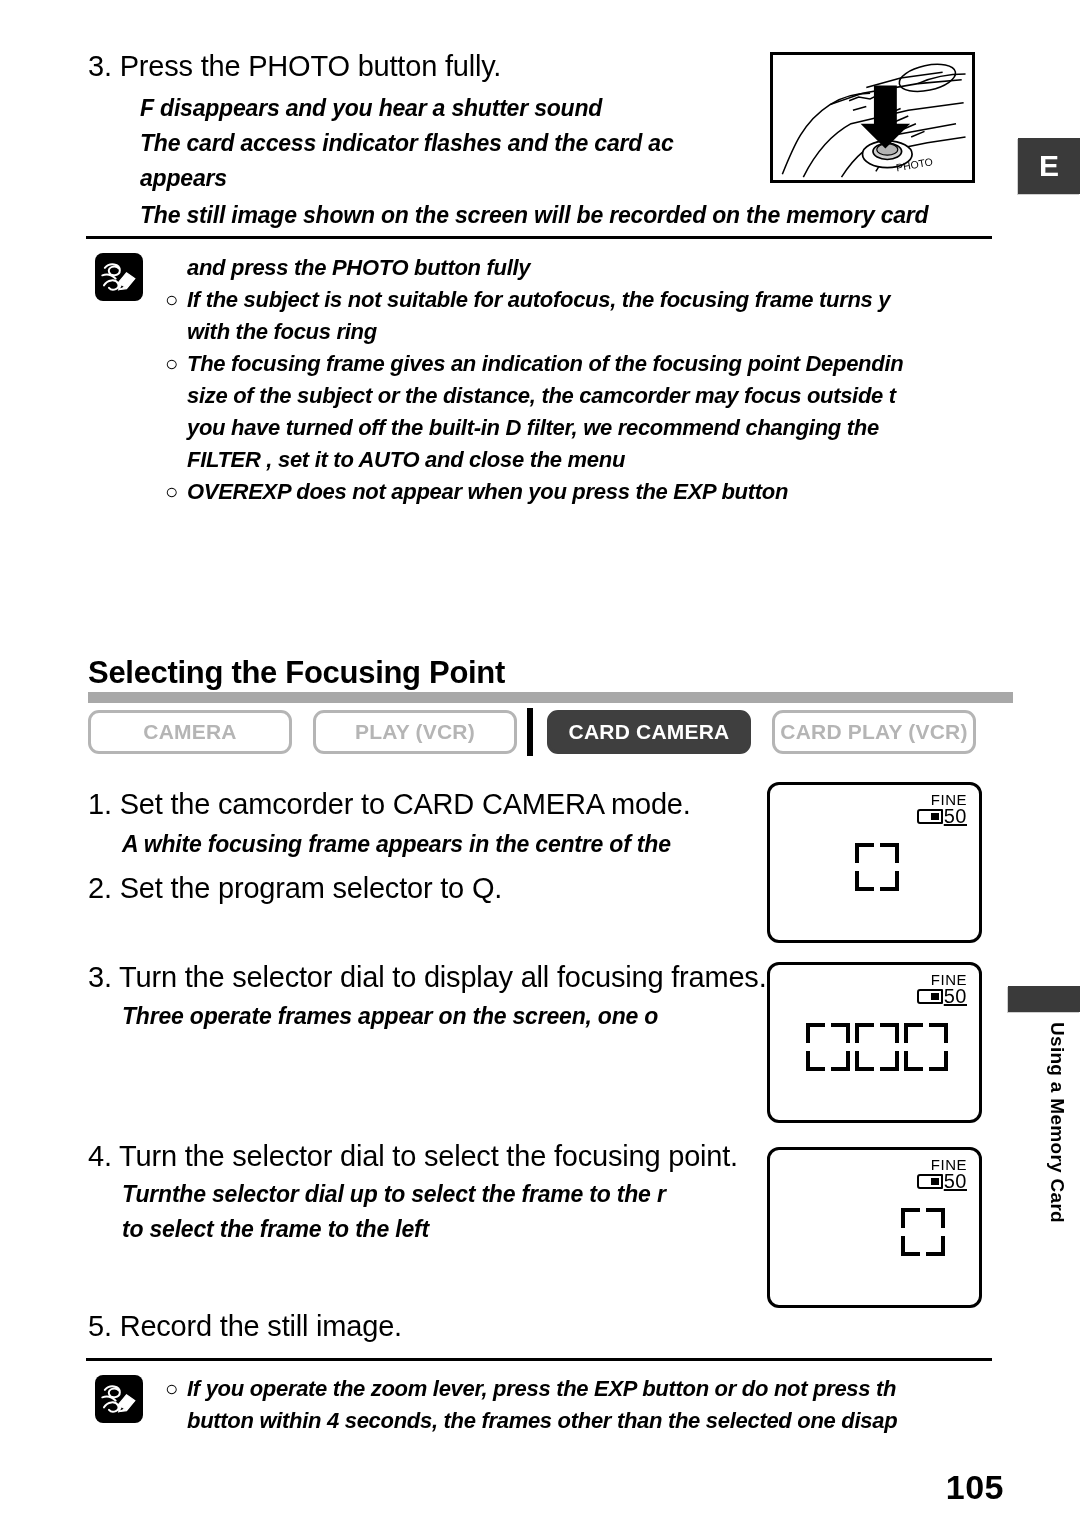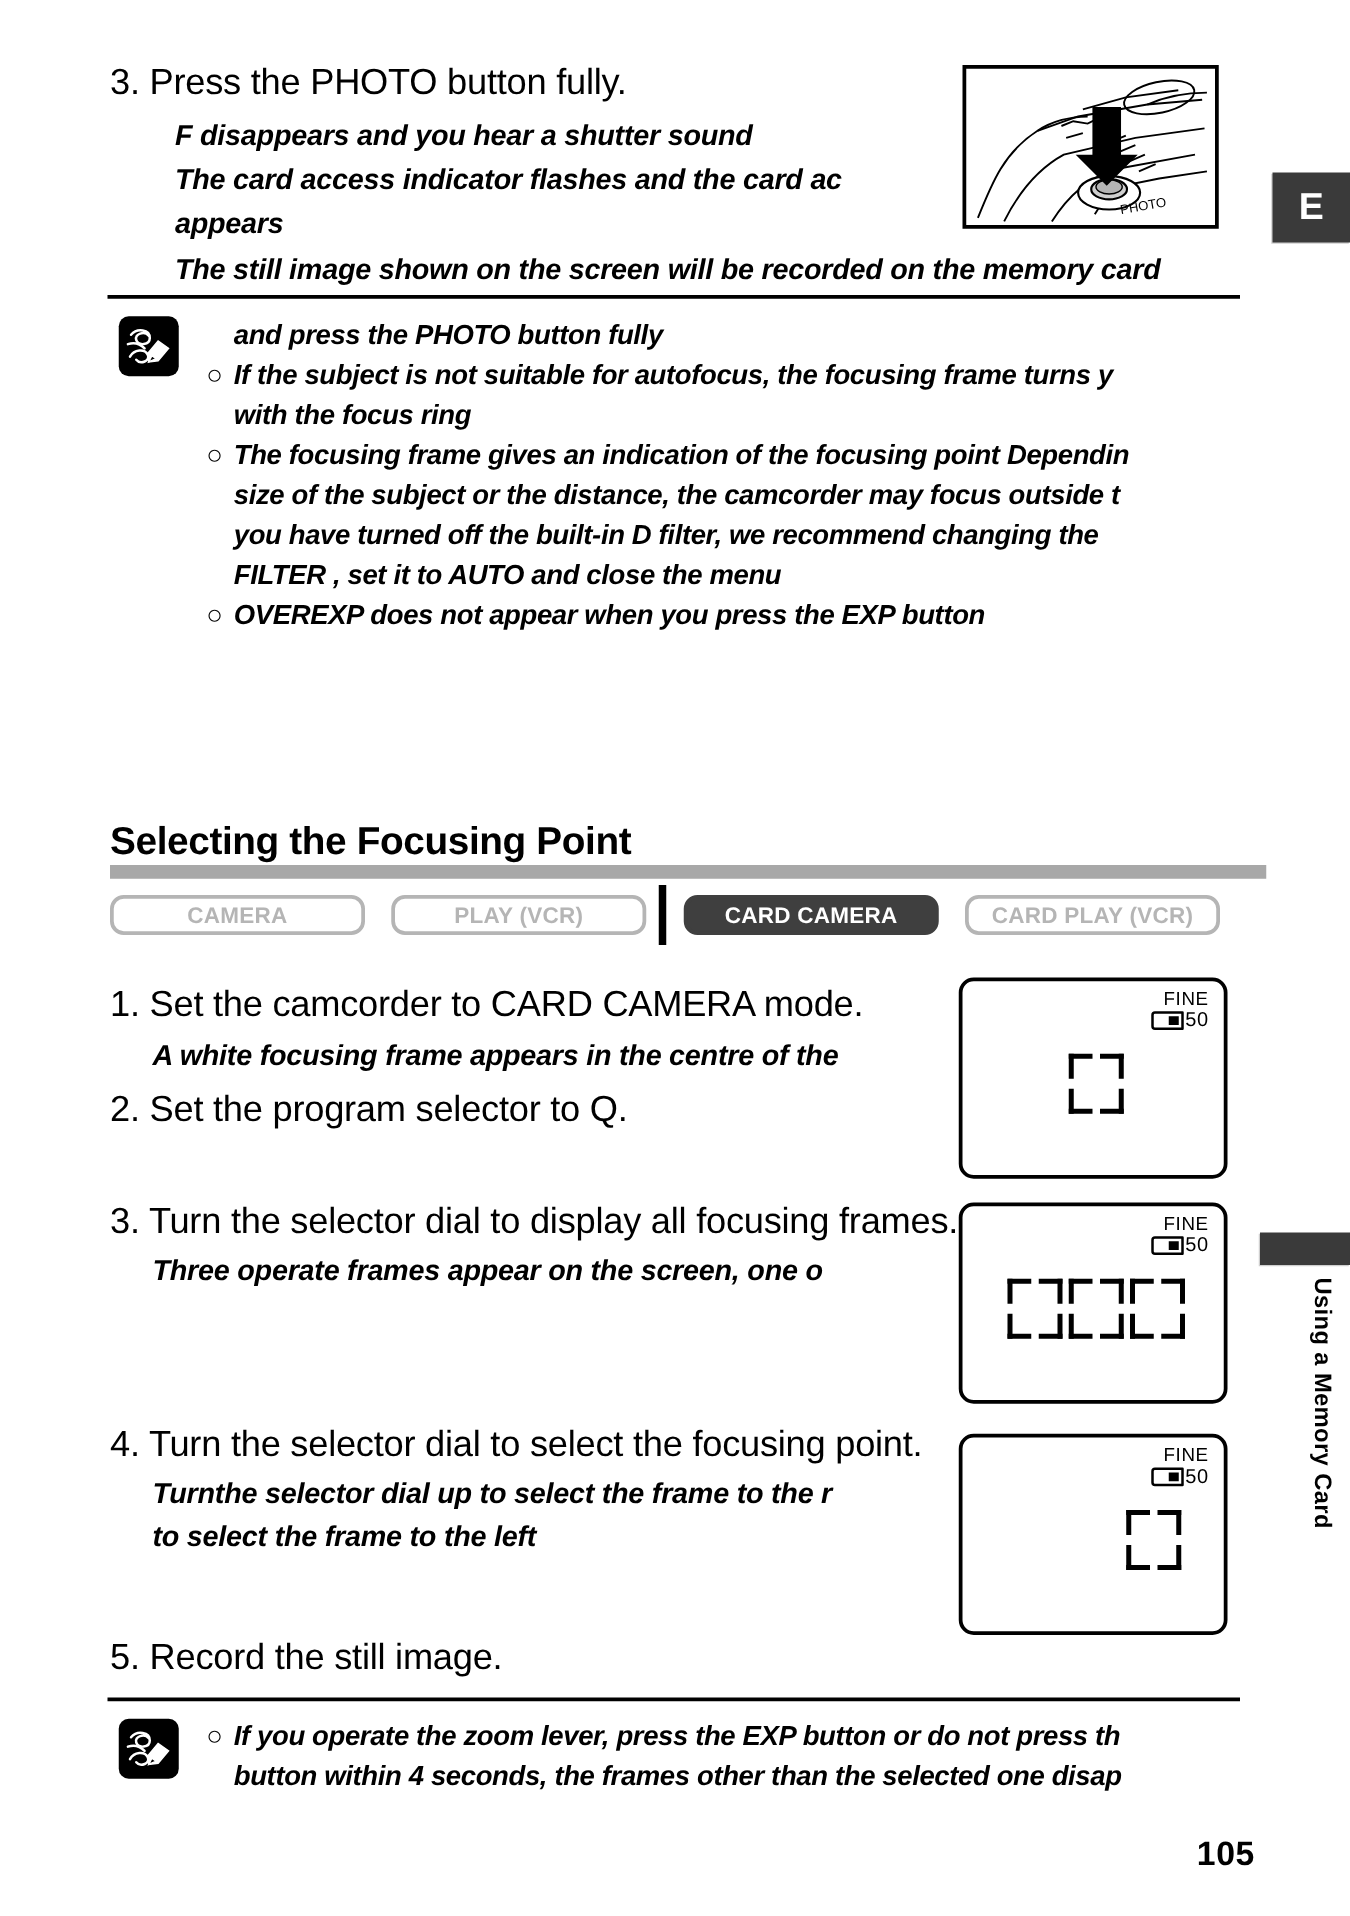--- a/index.html
+++ b/index.html
@@ -127,25 +127,25 @@
   
   #mode-row {
     left: 88px;
     top: 708px;
     width: 940px;
     height: 48px;
     display: flex;
     align-items: center;
   }
   .mode-btn {
-    height: 32px;
+    height: 44px;
     border: 3px solid #b5b5b5;
     border-radius: 11px;
     color: #b5b5b5;
-    font-size: 18px;
+    font-size: 21px;
     font-weight: bold;
     letter-spacing: .2px;
     display: flex;
     align-items: center;
     justify-content: center;
     background: #ffffff;
     box-sizing: border-box;
     white-space: nowrap;
   }
   .mode-btn.active {
@@ -195,21 +195,21 @@
   }
   .card-glyph::after {
     content: "";
     position: absolute;
     right: 2px;
     top: 2px;
     bottom: 2px;
     width: 8px;
     background: #000000;
   }
-  .lcd-count { font-size: 16px; line-height: 15px; }
+  .lcd-count { font-size: 20px; line-height: 15px; text-decoration: underline; }
 
   
   .foc-frame {
     position: absolute;
     width: 44px;
     height: 48px;
   }
   .foc-frame i {
     position: absolute;
     width: 15px;
@@ -232,21 +232,21 @@
     border: 3px solid #000000;
     box-sizing: border-box;
     background: #ffffff;
     overflow: hidden;
   }
 
   
   #page-number {
     right: 76px;
     top: 1468px;
-    font-size: 27px;
+    font-size: 34px;
     font-weight: bold;
     letter-spacing: .5px;
   }
 </style>
 </head>
 <body>
 
 <div class="abs" id="lang-tab">
   <span>E</span>
 </div>

